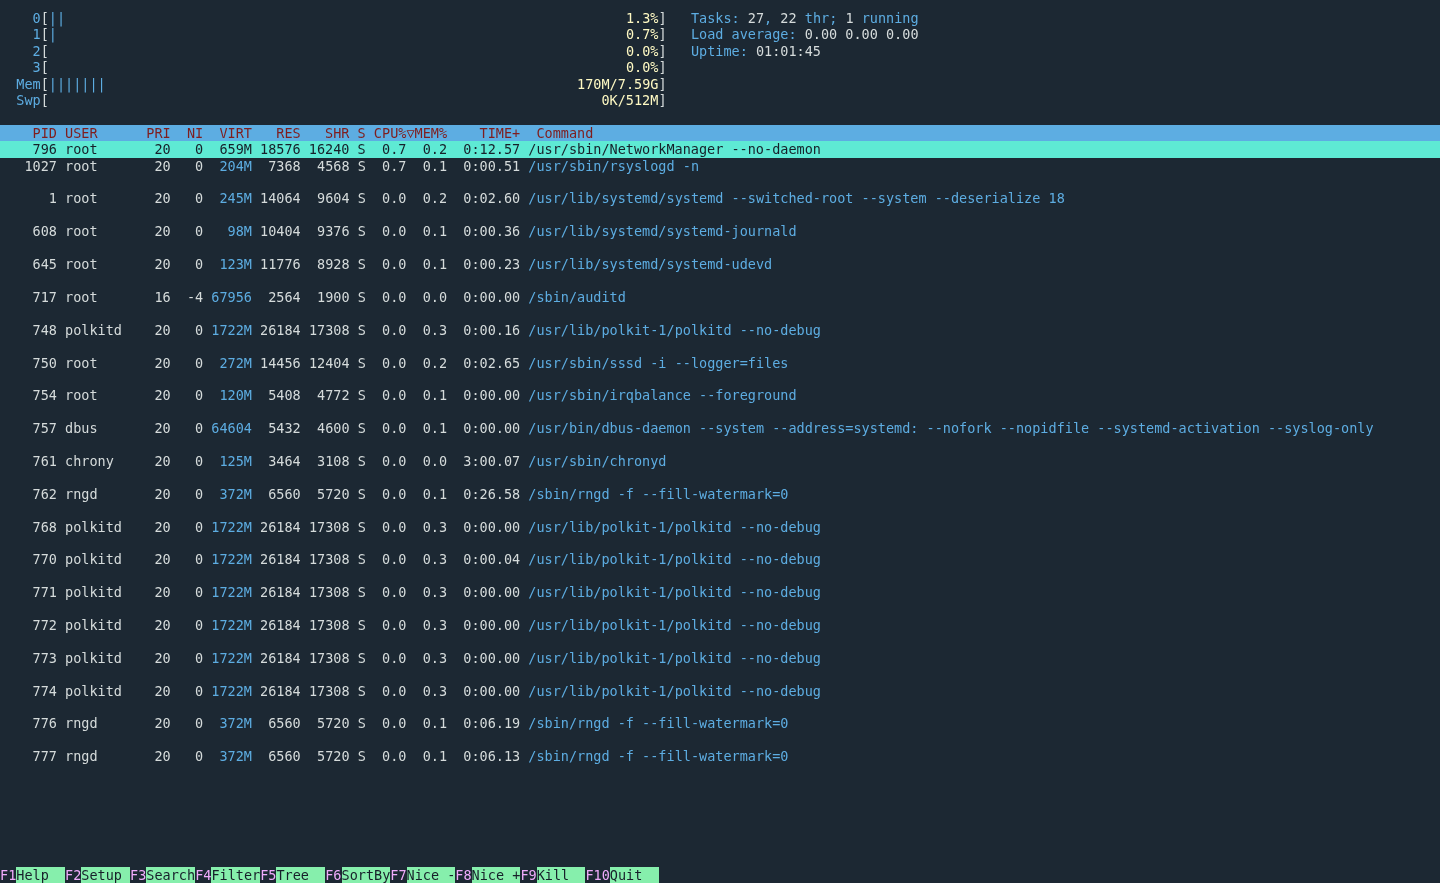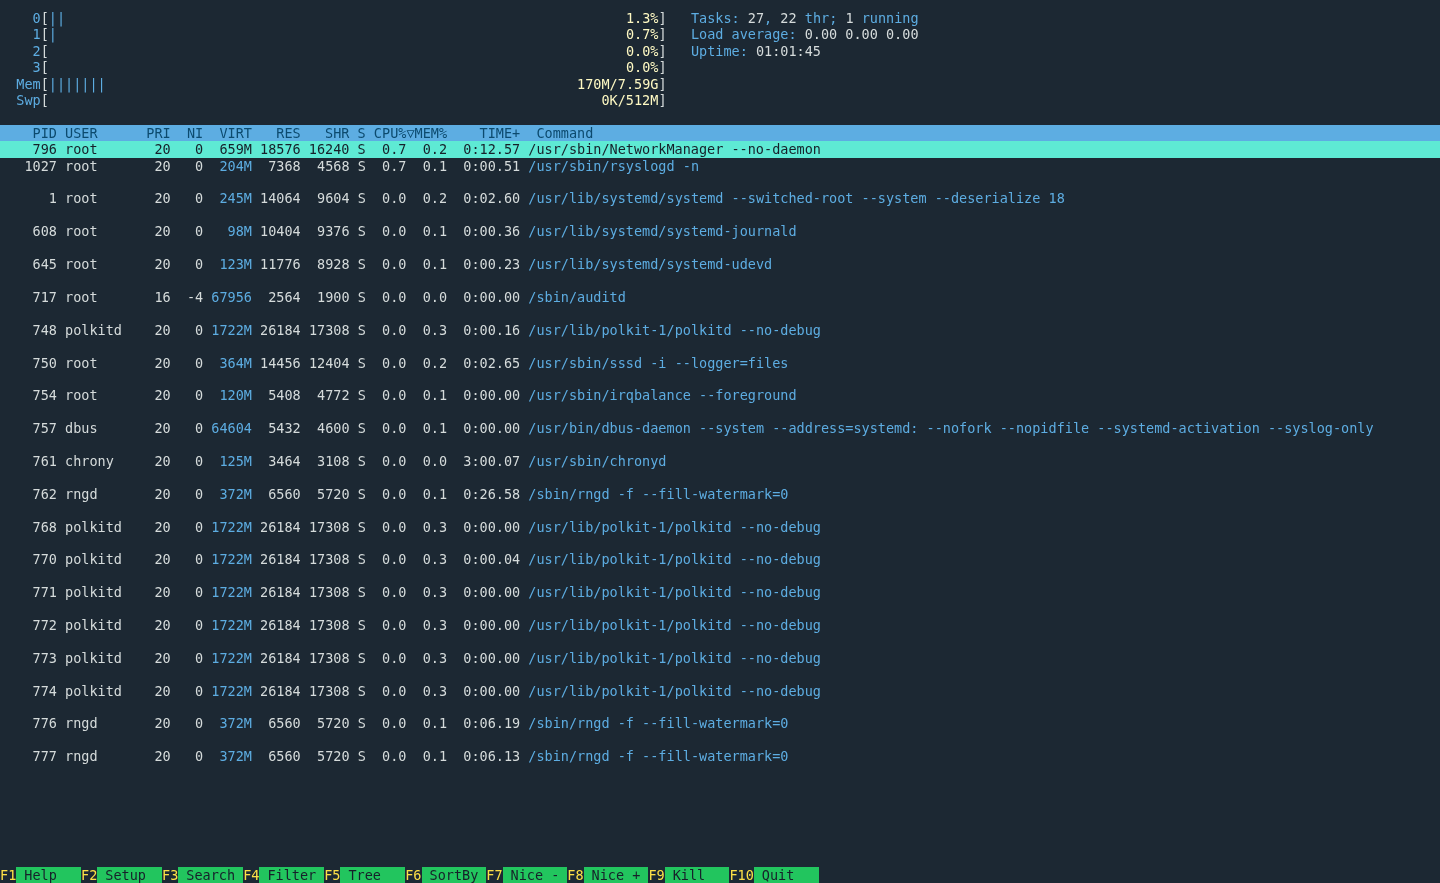--- a/index.html
+++ b/index.html
@@ -1,45 +1,45 @@
 <!DOCTYPE html>
 <html><head>
 <meta charset="utf-8">
 <style>
   html,body{margin:0;padding:0;background:#1c2833;color:#5dade2;font-family:Consolas,Menlo,Monaco,monospace;font-size:13.5px;line-height:16.4px;width:1440px;height:883px;overflow:hidden}
   .scr{white-space:pre;padding:10px 0 0 0}
   .cyan{color:#5dade2}
   .white{color:#d5dbdb}
   .grey{color:#fef9c3}
-  .header-bar{background:#5dade2;color:#0c4a6e;display:inline-block;width:100%}
+  .header-bar{background:#5dade2;color:#7f1d1d;display:inline-block;width:100%}
   .sel-row{background:#5eead4;color:#17202a;display:inline-block;width:100%}
   .row{display:block}
   .footer{position:absolute;bottom:0;left:0;right:0;white-space:pre;font-family:inherit}
-  .fk{color:#fde047}
-  .fl{background:#22c55e;color:#17202a;padding:0 8px}
+  .fk{color:#f0abfc}
+  .fl{background:#86efac;color:#17202a;padding:0 0}
 </style>
 </head>
 <body>
 
 <div class="scr" id="screen">  <span class="cyan">  0</span><span class="white">[</span>||                                                                     <span class="grey">1.3%</span><span class="white">]</span>   <span class="cyan">Tasks: </span><span class="white">27</span><span class="cyan">, </span><span class="white">22</span><span class="cyan"> thr; </span><span class="white">1</span><span class="cyan"> running</span>
   <span class="cyan">  1</span><span class="white">[</span>|                                                                      <span class="grey">0.7%</span><span class="white">]</span>   <span class="cyan">Load average: </span><span class="white">0.00 0.00 0.00</span>
   <span class="cyan">  2</span><span class="white">[</span>                                                                       <span class="grey">0.0%</span><span class="white">]</span>   <span class="cyan">Uptime: </span><span class="white">01:01:45</span>
   <span class="cyan">  3</span><span class="white">[</span>                                                                       <span class="grey">0.0%</span><span class="white">]</span>
   <span class="cyan">Mem</span><span class="white">[</span>|||||||                                                          <span class="grey">170M/7.59G</span><span class="white">]</span>
   <span class="cyan">Swp</span><span class="white">[</span>                                                                    <span class="grey">0K/512M</span><span class="white">]</span>
 
 <span class="header-bar">    PID USER      PRI  NI  VIRT   RES   SHR S CPU%▽MEM%    TIME+  Command</span>
 <span class="sel-row">    796 root       20   0  659M 18576 16240 S  0.7  0.2  0:12.57 /usr/sbin/NetworkManager --no-daemon</span>
 <span class="row">  <span class="white"> 1027 root       20   0 </span><span class="cyan"> 204M</span><span class="white">  7368  4568 S  0.7  0.1  0:00.51 </span><span class="cyan">/usr/sbin/rsyslogd -n</span></span>
 <span class="row">  <span class="white">    1 root       20   0 </span><span class="cyan"> 245M</span><span class="white"> 14064  9604 S  0.0  0.2  0:02.60 </span><span class="cyan">/usr/lib/systemd/systemd --switched-root --system --deserialize 18</span></span>
 <span class="row">  <span class="white">  608 root       20   0 </span><span class="cyan">  98M</span><span class="white"> 10404  9376 S  0.0  0.1  0:00.36 </span><span class="cyan">/usr/lib/systemd/systemd-journald</span></span>
 <span class="row">  <span class="white">  645 root       20   0 </span><span class="cyan"> 123M</span><span class="white"> 11776  8928 S  0.0  0.1  0:00.23 </span><span class="cyan">/usr/lib/systemd/systemd-udevd</span></span>
 <span class="row">  <span class="white">  717 root       16  -4 </span><span class="cyan">67956</span><span class="white">  2564  1900 S  0.0  0.0  0:00.00 </span><span class="cyan">/sbin/auditd</span></span>
 <span class="row">  <span class="white">  748 polkitd    20   0 </span><span class="cyan">1722M</span><span class="white"> 26184 17308 S  0.0  0.3  0:00.16 </span><span class="cyan">/usr/lib/polkit-1/polkitd --no-debug</span></span>
-<span class="row">  <span class="white">  750 root       20   0 </span><span class="cyan"> 364M</span><span class="white"> 14456 12404 S  0.0  0.2  0:02.65 </span><span class="cyan">/usr/sbin/sssd -i --logger=files</span></span>
+<span class="row">  <span class="white">  750 root       20   0 </span><span class="cyan"> 272M</span><span class="white"> 14456 12404 S  0.0  0.2  0:02.65 </span><span class="cyan">/usr/sbin/sssd -i --logger=files</span></span>
 <span class="row">  <span class="white">  754 root       20   0 </span><span class="cyan"> 120M</span><span class="white">  5408  4772 S  0.0  0.1  0:00.00 </span><span class="cyan">/usr/sbin/irqbalance --foreground</span></span>
 <span class="row">  <span class="white">  757 dbus       20   0 </span><span class="cyan">64604</span><span class="white">  5432  4600 S  0.0  0.1  0:00.00 </span><span class="cyan">/usr/bin/dbus-daemon --system --address=systemd: --nofork --nopidfile --systemd-activation --syslog-only</span></span>
 <span class="row">  <span class="white">  761 chrony     20   0 </span><span class="cyan"> 125M</span><span class="white">  3464  3108 S  0.0  0.0  3:00.07 </span><span class="cyan">/usr/sbin/chronyd</span></span>
 <span class="row">  <span class="white">  762 rngd       20   0 </span><span class="cyan"> 372M</span><span class="white">  6560  5720 S  0.0  0.1  0:26.58 </span><span class="cyan">/sbin/rngd -f --fill-watermark=0</span></span>
 <span class="row">  <span class="white">  768 polkitd    20   0 </span><span class="cyan">1722M</span><span class="white"> 26184 17308 S  0.0  0.3  0:00.00 </span><span class="cyan">/usr/lib/polkit-1/polkitd --no-debug</span></span>
 <span class="row">  <span class="white">  770 polkitd    20   0 </span><span class="cyan">1722M</span><span class="white"> 26184 17308 S  0.0  0.3  0:00.04 </span><span class="cyan">/usr/lib/polkit-1/polkitd --no-debug</span></span>
 <span class="row">  <span class="white">  771 polkitd    20   0 </span><span class="cyan">1722M</span><span class="white"> 26184 17308 S  0.0  0.3  0:00.00 </span><span class="cyan">/usr/lib/polkit-1/polkitd --no-debug</span></span>
 <span class="row">  <span class="white">  772 polkitd    20   0 </span><span class="cyan">1722M</span><span class="white"> 26184 17308 S  0.0  0.3  0:00.00 </span><span class="cyan">/usr/lib/polkit-1/polkitd --no-debug</span></span>
 <span class="row">  <span class="white">  773 polkitd    20   0 </span><span class="cyan">1722M</span><span class="white"> 26184 17308 S  0.0  0.3  0:00.00 </span><span class="cyan">/usr/lib/polkit-1/polkitd --no-debug</span></span>
 <span class="row">  <span class="white">  774 polkitd    20   0 </span><span class="cyan">1722M</span><span class="white"> 26184 17308 S  0.0  0.3  0:00.00 </span><span class="cyan">/usr/lib/polkit-1/polkitd --no-debug</span></span>

